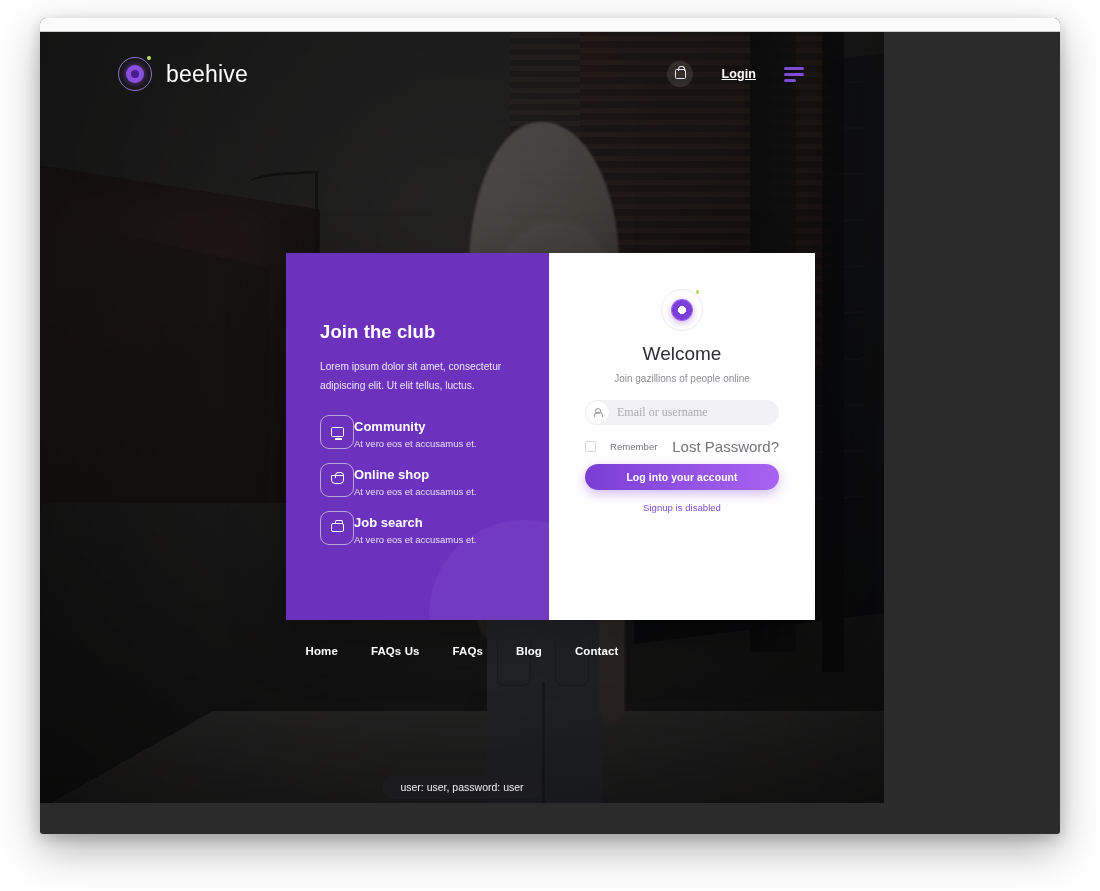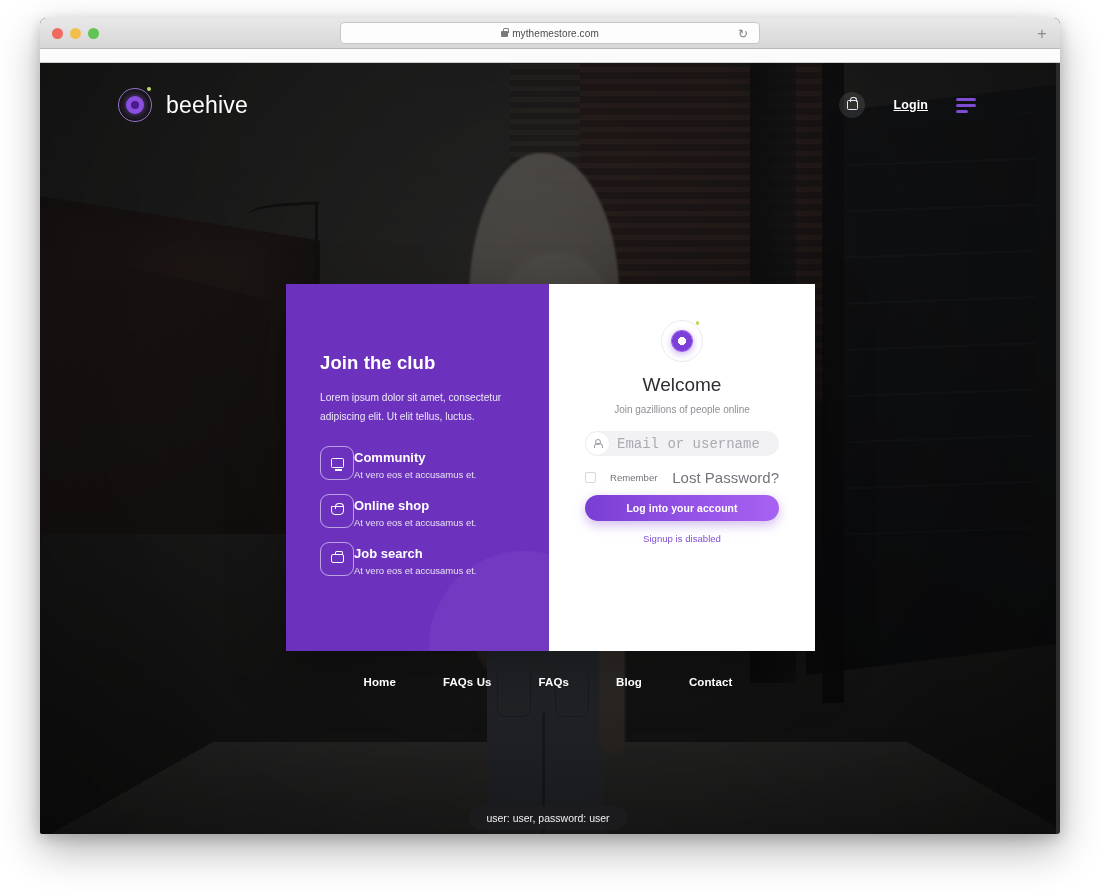--- a/index.html
+++ b/index.html
@@ -60,21 +60,21 @@
     width: 20px; height: 20px; color: #8a8a8a; font-size: 16px;
     line-height: 19px; text-align: center;
   }
   .tabstrip {
     height: 14px; background: #fbfbfb; border-bottom: 1px solid #cfcfcf;
   }
 
   
   .viewport {
     position: relative;
-    width: 1016px; height: 771px;
+    width: 844px; height: 771px;
     overflow: hidden;
     background: #1d1d1f;
   }
 
   
   .photo { position: absolute; inset: 0; overflow: hidden; }
   .sky {
     position: absolute; inset: 0;
     background: linear-gradient(180deg,#3a3a38 0%,#48463f 30%,#55524a 55%,#2f2e2c 100%);
   }
@@ -342,21 +342,21 @@
   .ic-key::before {
     content: ""; position: absolute; left: 0; bottom: 1px; width: 4px; height: 4px;
     border: 1.2px solid #9a9aa2; border-radius: 50%;
   }
   .ic-key::after {
     content: ""; position: absolute; left: 3.6px; top: .6px; width: 6.5px; height: 1.2px;
     background: #9a9aa2; transform: rotate(45deg); transform-origin: left center;
   }
   .field-input {
     border: none; outline: none; background: transparent;
-    font-family: Liberation Mono, monospace; font-size: 14px;
+    font-family: Liberation Serif, serif; font-size: 12px;
     color: #55555c; padding-left: 7px; width: 150px;
   }
   .field-input::placeholder { color: #aaaab2; }
 
   .row-meta {
     width: 194px; display: flex; align-items: center; justify-content: space-between;
     margin: 3px 0 9px 0;
   }
   .remember { display: flex; align-items: center; gap: 14px; }
   .checkbox {
@@ -372,54 +372,39 @@
     font-size: 10.4px; font-weight: 700; letter-spacing: .1px;
     box-shadow: 0 4px 12px rgba(122,62,212,.35);
   }
   .signup {
     margin-top: 12px; font-size: 9.6px; color: #8150d6; text-decoration: none;
   }
 
   
   .footer-nav {
     position: absolute; left: 0; top: 613px; width: 100%;
-    display: flex; justify-content: center; gap: 47px; z-index: 6;
+    display: flex; justify-content: center; gap: 33px; z-index: 6;
   }
   .footer-nav a {
     color: #fff; font-size: 11.5px; font-weight: 700; text-decoration: none; letter-spacing: .1px;
   }
 
   
   .hint {
     position: absolute; left: 50%; transform: translateX(-50%); top: 743px;
     background: rgba(28,28,32,.88); color: #f0f0f2;
     font-size: 10.5px; padding: 6px 18px; border-radius: 14px; z-index: 7;
     white-space: nowrap;
   }
 </style>
 </head>
 <body>
 
 <div class="browser-window">
 
-  <div class="titlebar">
-    <div class="traffic">
-      <span class="dot red"></span>
-      <span class="dot yellow"></span>
-      <span class="dot green"></span>
-    </div>
-    <div class="urlbar">
-      <div class="urlbar-inner">
-        <span class="lock"></span>
-        <span class="url-text">mythemestore.com</span>
-      </div>
-      <span class="reload">↻</span>
-    </div>
-    <span class="newtab">+</span>
-  </div>
   <div class="tabstrip"></div>
 
   <div class="viewport">
 
     <div class="photo">
       <div class="sky"></div>
       <div class="bldg-right"></div>
       <div class="glass-right"></div>
       <div class="bldg-mid2"></div>
       <div class="bldg-mid"></div>

